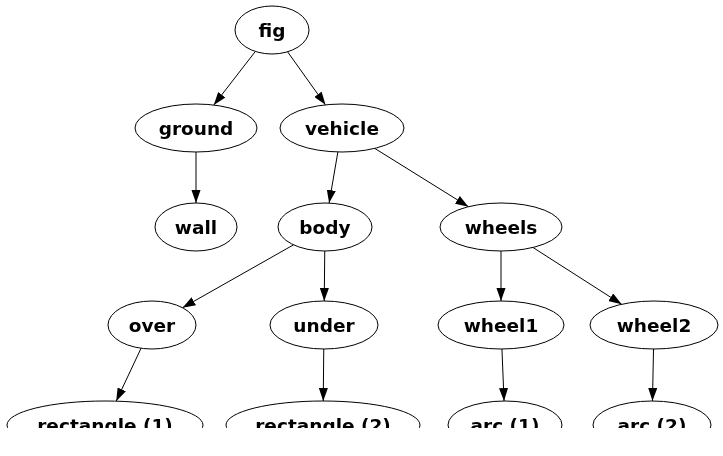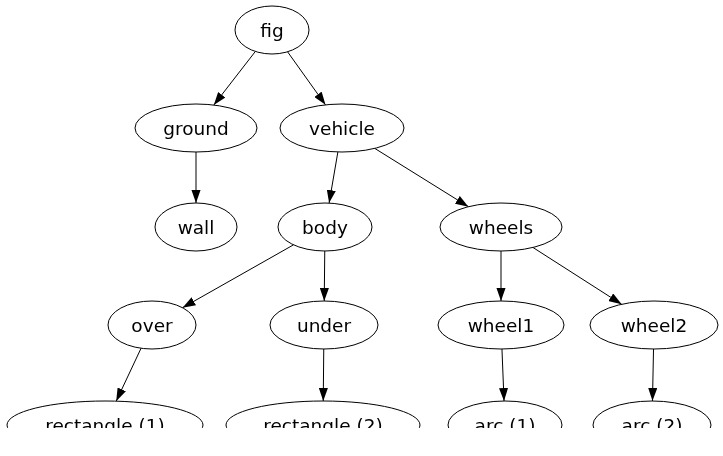--- a/index.html
+++ b/index.html
@@ -6,20 +6,21 @@
     margin: 0;
     padding: 0;
     background: #ffffff;
   }
   .canvas {
     position: relative;
     width: 723px;
     height: 428px;
     background: #ffffff;
     overflow: hidden;
+    font-weight: bold;
   }
   svg {
     display: block;
   }
   .node-ellipse {
     fill: #ffffff;
     stroke: #000000;
     stroke-width: 1;
   }
   .node-label {

